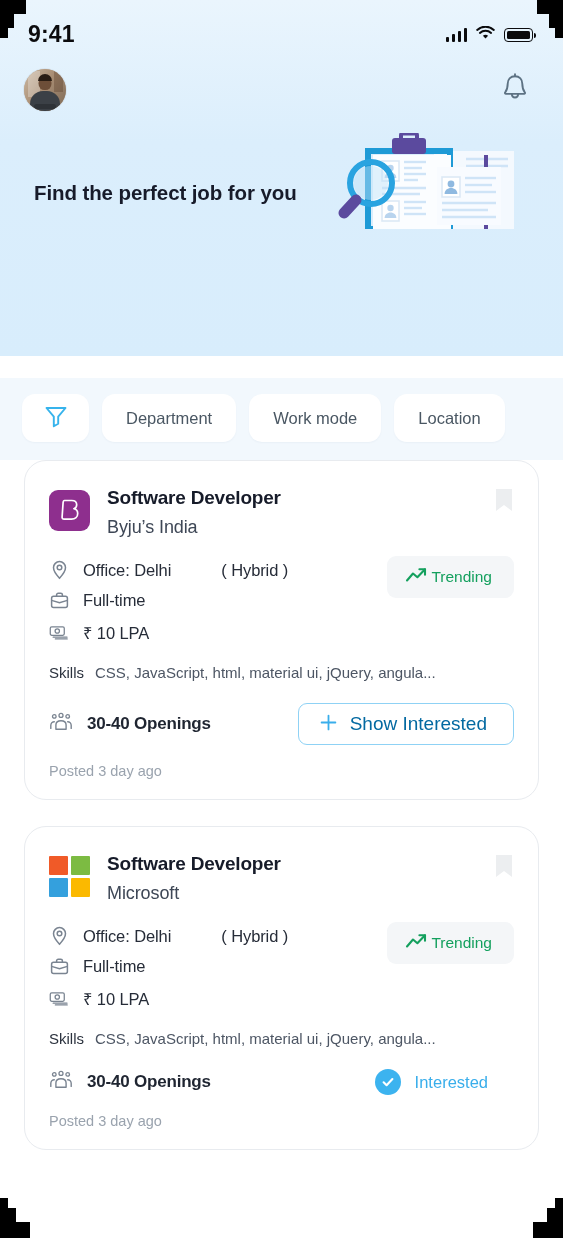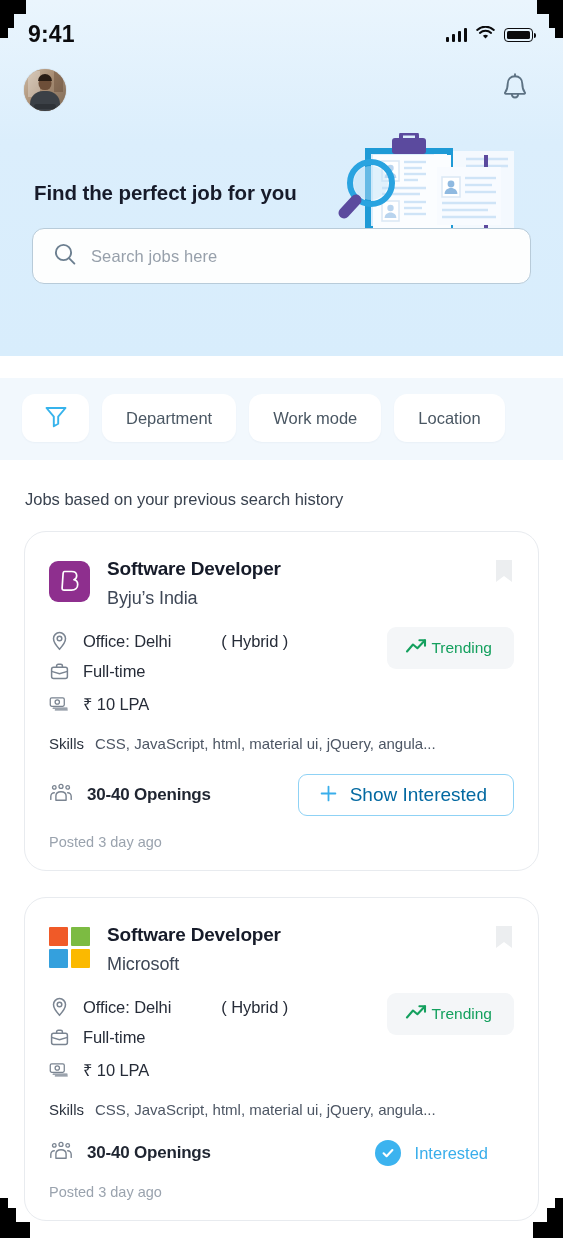--- a/index.html
+++ b/index.html
@@ -363,49 +363,39 @@
 
         <rect x="54" y="5" width="34" height="16" rx="3" fill="#5b4a9e"></rect>
         <path d="M63 5V2.5A2 2 0 0 1 65 .5h12a2 2 0 0 1 2 2V5" fill="none" stroke="#5b4a9e" stroke-width="4"></path>
 
         <circle cx="33" cy="50" r="21" fill="none" stroke="#29a3e0" stroke-width="6"></circle>
         <circle cx="33" cy="50" r="17" fill="#bfe3f8" opacity=".45"></circle>
         <path d="M18 67 L6 80" stroke="#5b4a9e" stroke-width="11" stroke-linecap="round"></path>
       </svg>
     </div>
 
-    <div id="searchbar">
-      <span>
-        <svg width="24" height="24" viewBox="0 0 24 24">
-          <circle cx="10.5" cy="10.5" r="7.6" fill="none" stroke="#6c7f90" stroke-width="1.9"></circle>
-          <line x1="16" y1="16.2" x2="21.4" y2="21.6" stroke="#6c7f90" stroke-width="1.9" stroke-linecap="round"></line>
-        </svg>
-      </span>
-      <span id="search-placeholder">Search jobs here</span>
-    </div>
   </div>
 
   <div id="gap"></div>
 
   <div id="filters">
     <div class="chip icon-chip">
       <span>
         <svg width="28" height="28" viewBox="0 0 28 28">
           <path d="M4.5 6h19l-7.3 8.6v7.1l-4.4 2.6v-9.7z" fill="none" stroke="#36b3ec" stroke-width="1.9" stroke-linejoin="round"></path>
         </svg>
       </span>
     </div>
     <div class="chip">Department</div>
     <div class="chip">Work mode</div>
     <div class="chip">Location</div>
   </div>
 
   <div id="list">
 
-    <div id="section-title">Jobs based on your previous search history</div>
 
     <div class="card">
 
       <span class="bookmark">
         <svg width="20" height="26" viewBox="0 0 20 26">
           <path d="M2 2h16v22l-8-6-8 6z" fill="#eceef0"></path>
         </svg>
       </span>
 
       <div class="card-head">

